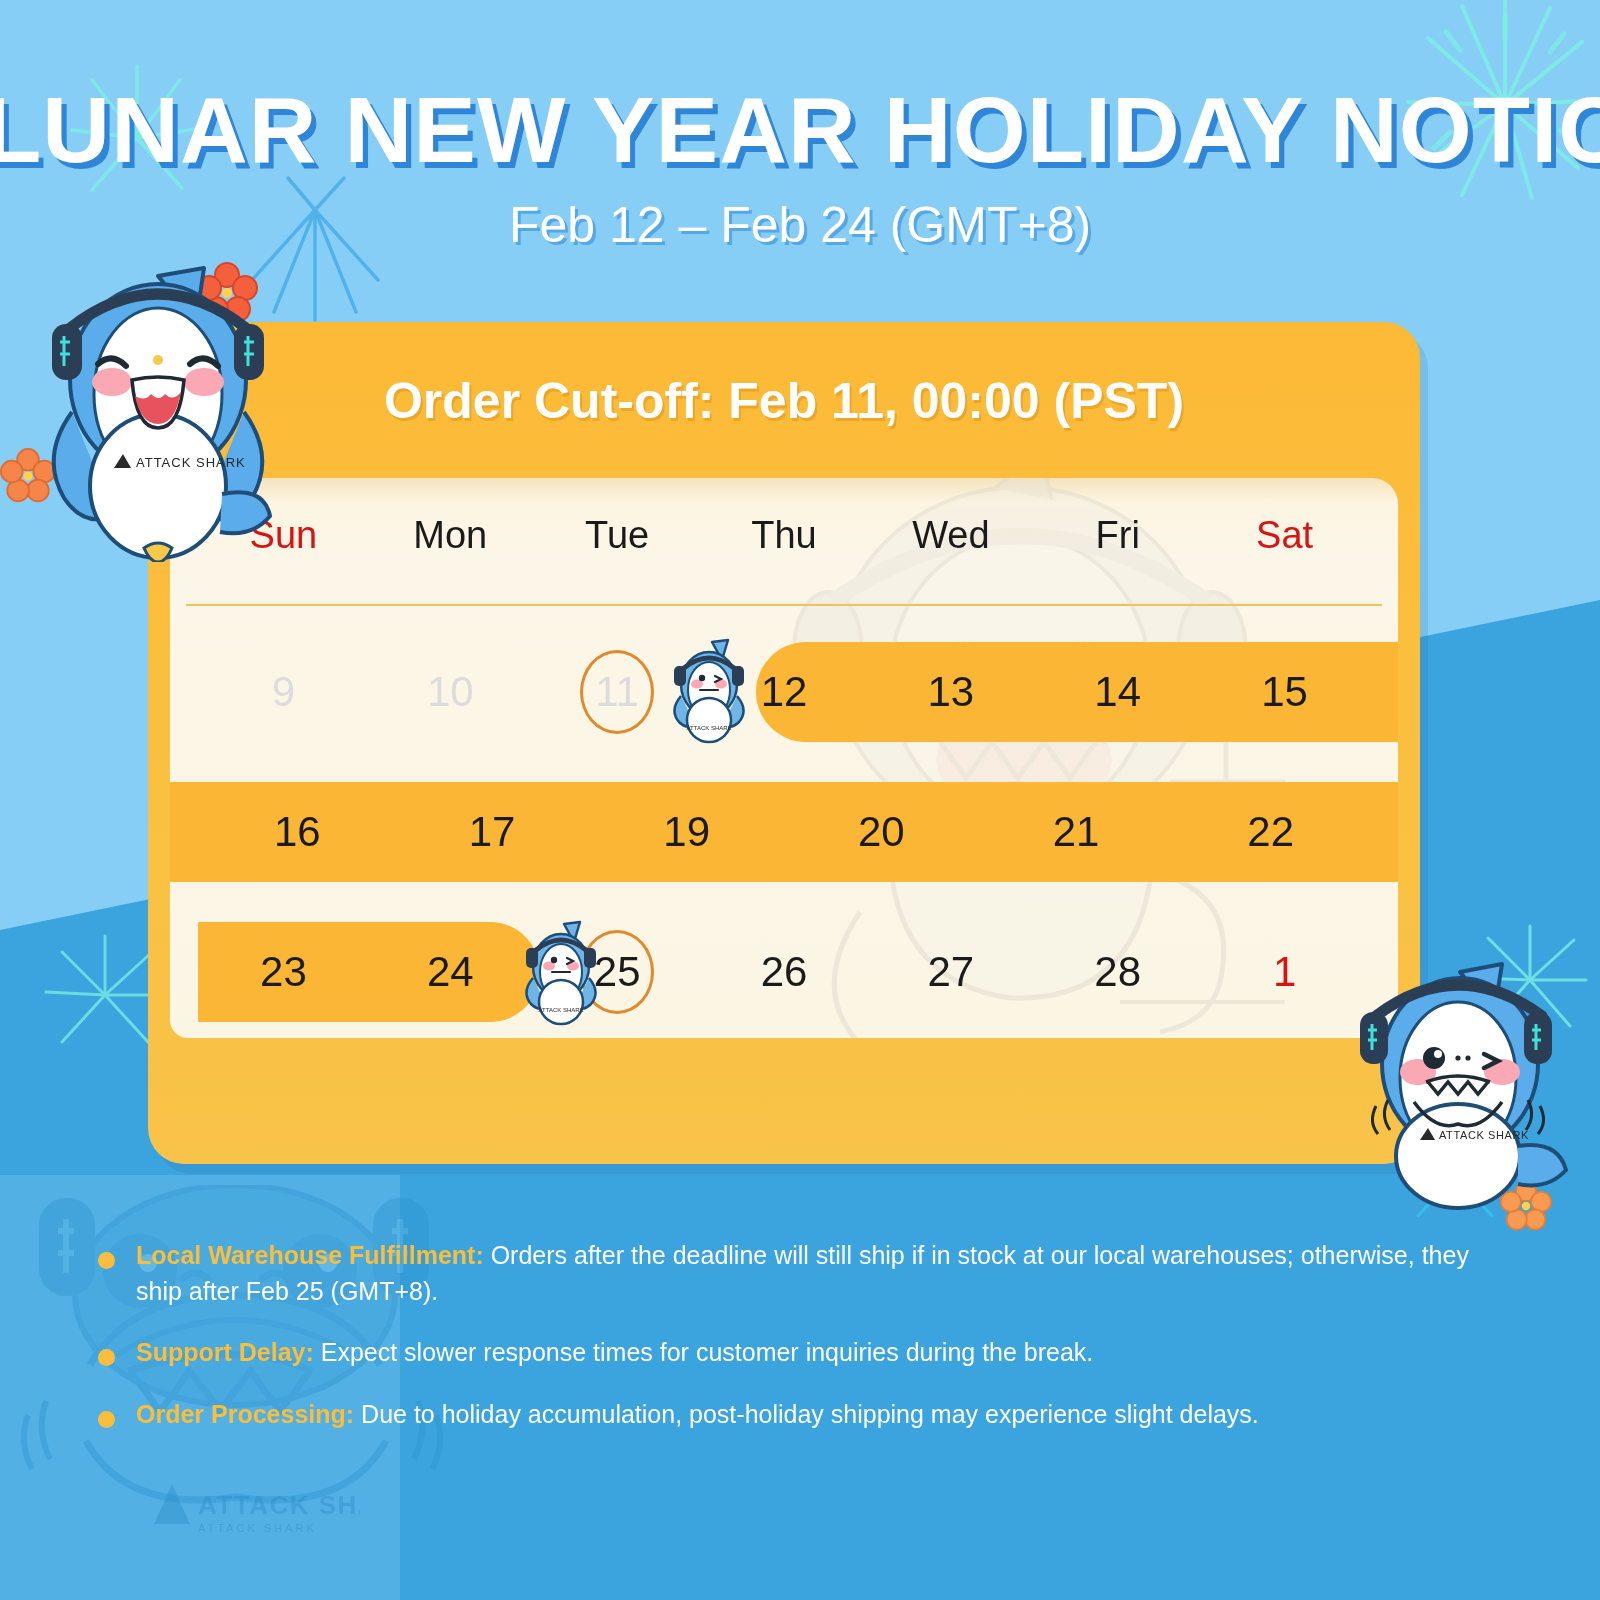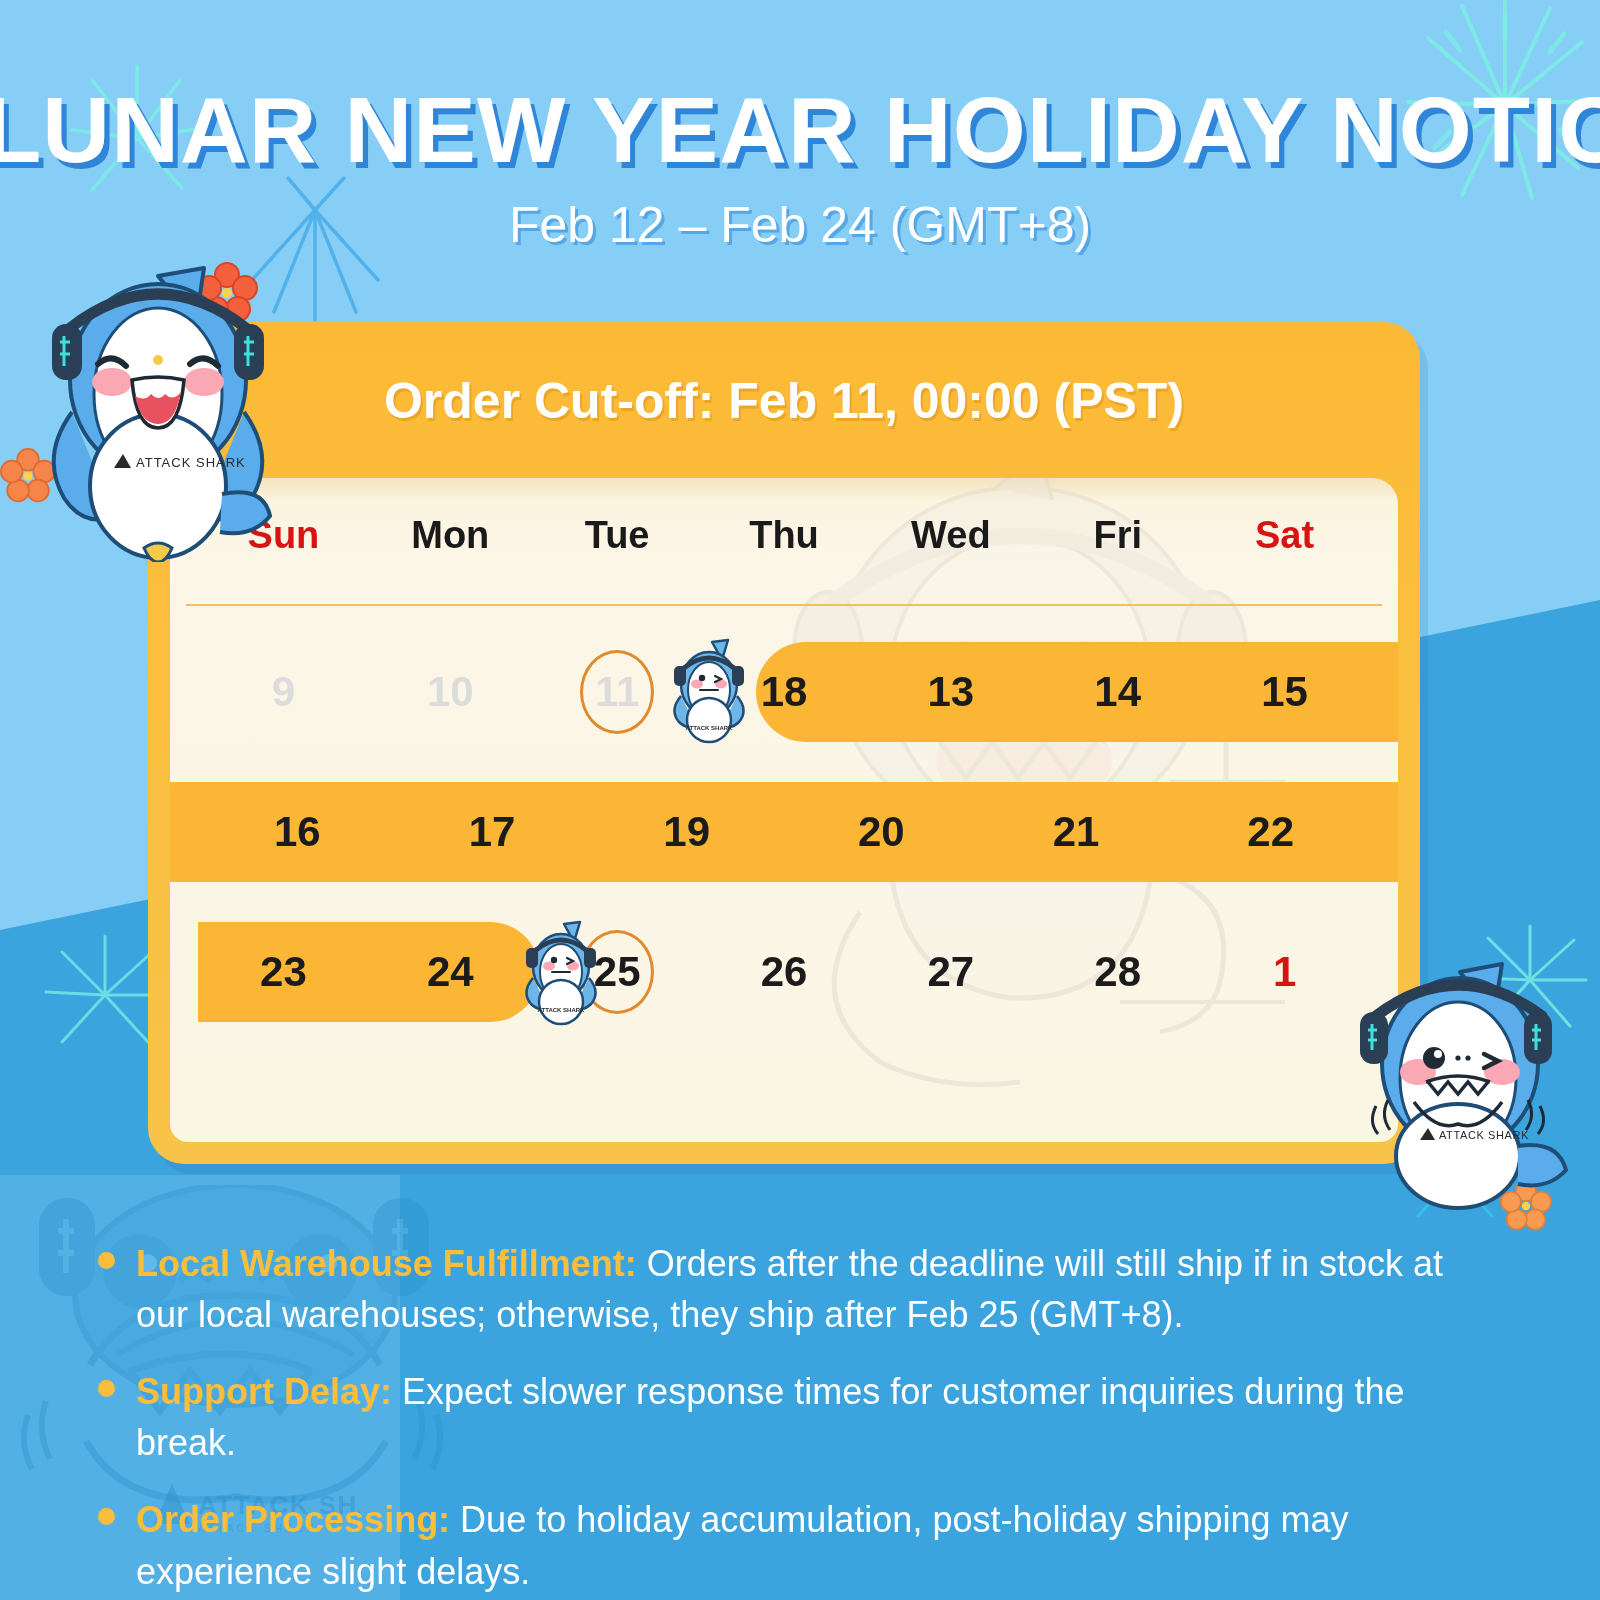--- a/index.html
+++ b/index.html
@@ -72,25 +72,24 @@
   #cutoff-text {
     font-size: 50px; font-weight: bold; color: #ffffff;
     text-shadow: 2px 3px 0 rgba(216,140,20,0.45);
     white-space: nowrap;
     text-align: center;
   }
 
   #calendar-panel {
     position: absolute;
     left: 22px; top: 156px;
-    width: 1228px; height: 664px;
+    width: 1228px; height: 560px;
     background: linear-gradient(180deg, #FDF4DF 0%, #FCF6E8 14%, #FBF5E4 100%);
     border-radius: 26px 26px 18px 18px;
     overflow: hidden;
-    font-weight: bold;
   }
   #panel-shadow-top {
     position: absolute; left: 0; top: 0; width: 100%; height: 24px;
     background: linear-gradient(180deg, rgba(200,150,40,0.18), rgba(200,150,40,0));
   }
 
   
   #panel-watermark {
     position: absolute; left: 570px; top: -36px; width: 560px; height: 700px;
     opacity: 0.40;
@@ -147,21 +146,21 @@
 
   .mini-shark { position: absolute; pointer-events: none; }
 
   
   #notes {
     position: absolute; left: 96px; top: 1238px; width: 1400px;
   }
   .note {
     position: relative;
     margin-bottom: 26px;
-    font-size: 36px;
+    font-size: 25px;
     line-height: 1.42;
     color: #ffffff;
     padding-left: 40px;
   }
   .note-bullet {
     position: absolute; left: 2px; top: 14px;
     width: 17px; height: 17px; border-radius: 50%;
     background: #FBBE3C;
   }
   .note-label {
@@ -365,21 +364,21 @@
 
     <div class="week-row" id="week-1">
       <div class="highlight-band" style="left:586px; width:642px; border-radius:50px 0 0 50px;"></div>
       <div class="day-grid">
         <div class="day-cell muted">9</div>
         <div class="day-cell muted">10</div>
         <div class="day-cell muted">
           <span class="circle-marker"></span>
           <span>11</span>
         </div>
-        <div class="day-cell">18</div>
+        <div class="day-cell">12</div>
         <div class="day-cell">13</div>
         <div class="day-cell">14</div>
         <div class="day-cell">15</div>
       </div>
 
       <svg class="mini-shark" style="left:500px;top:12px;" width="78" height="108" viewBox="0 0 78 108">
         <path d="M42 4 L58 2 L52 22 Z" fill="#6FB6E8" stroke="#1E4E78" stroke-width="2.5" stroke-linejoin="round"></path>
         <ellipse cx="39" cy="46" rx="28" ry="32" fill="#6FB6E8" stroke="#1E4E78" stroke-width="2.5"></ellipse>
         <ellipse cx="39" cy="52" rx="21" ry="28" fill="#FFFFFF" stroke="#1E4E78" stroke-width="2"></ellipse>
         <path d="M11 58 q-12 14 -2 26 q8 8 16 2" fill="#6FB6E8" stroke="#1E4E78" stroke-width="2.5"></path>

